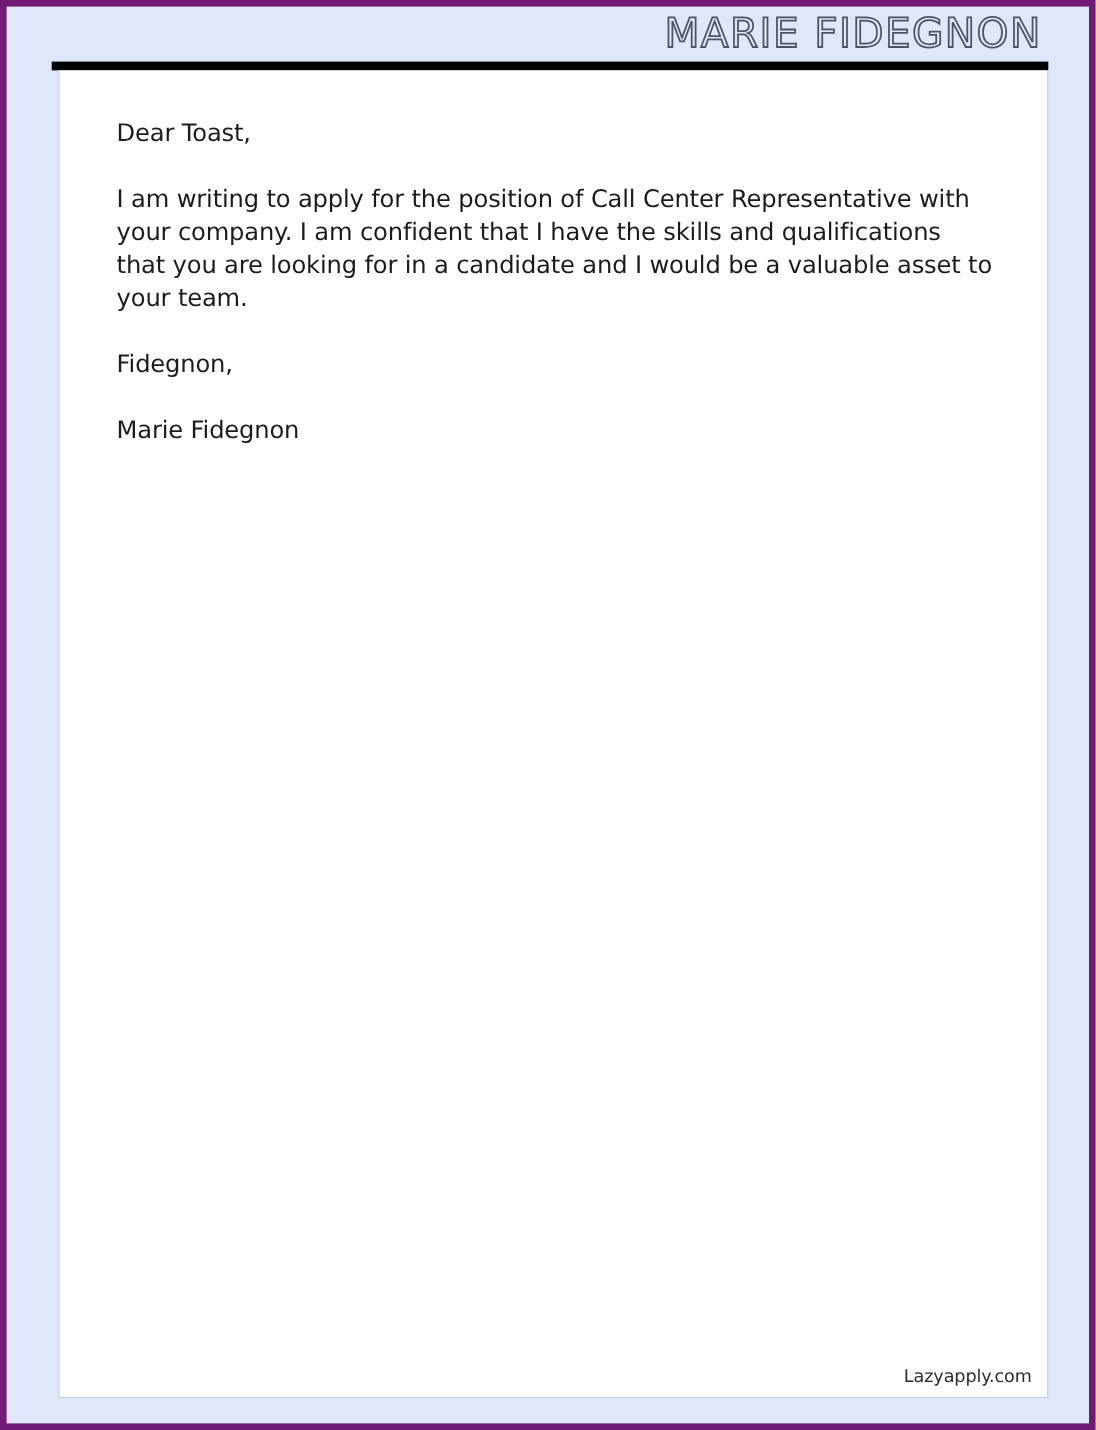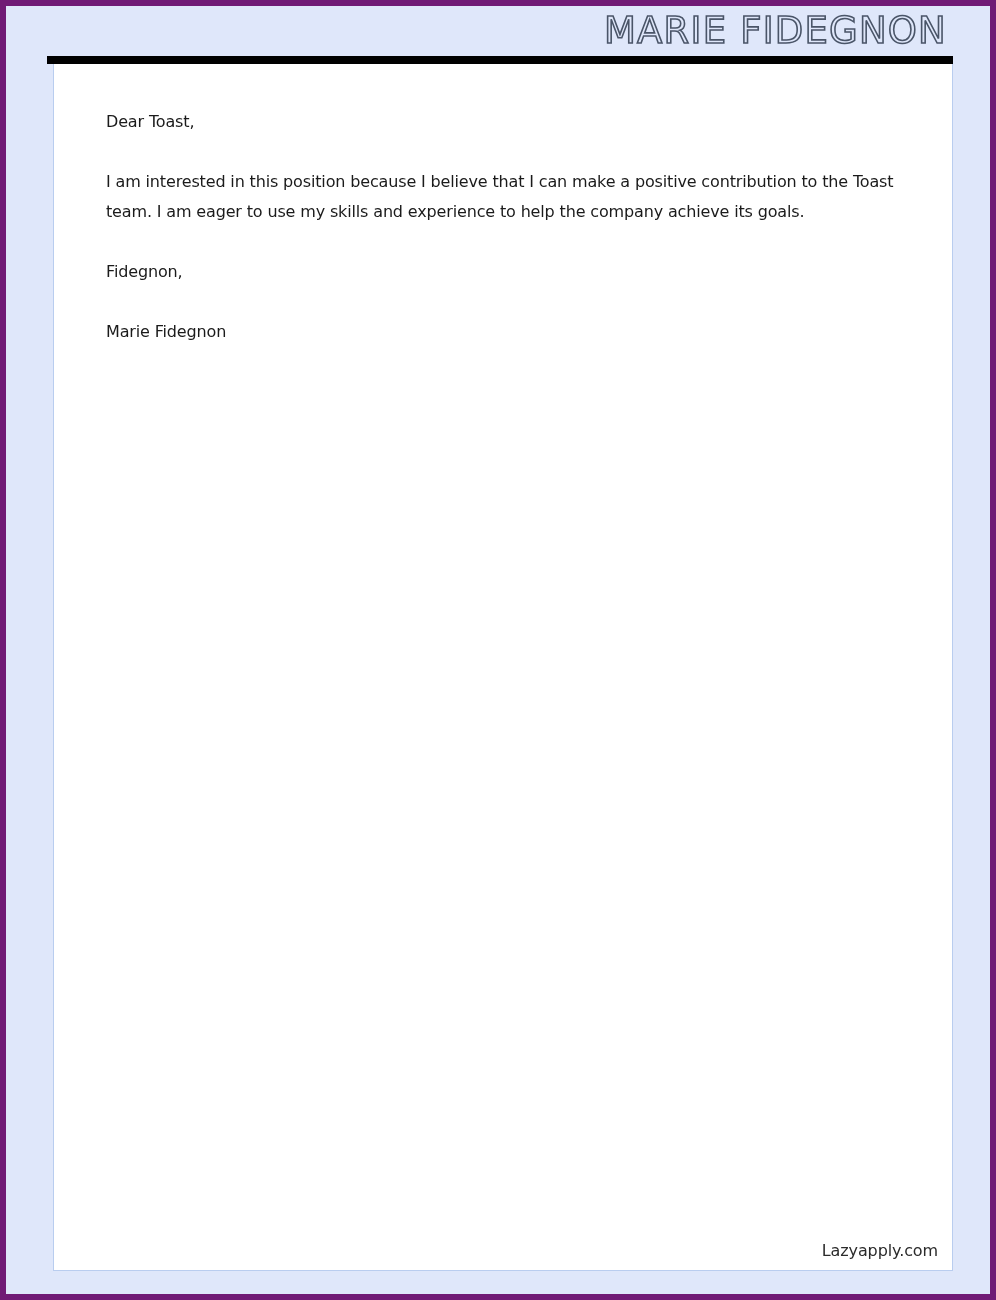--- a/index.html
+++ b/index.html
@@ -86,21 +86,21 @@
 
   .letter-body {
     position: absolute;
     left: 52px;
     top: 43px;
     width: 800px;
   }
 
   .letter-paragraph {
     font-family: "DejaVu Sans", sans-serif;
-    font-size: 16px;
+    font-size: 22px;
     line-height: 30px;
     color: #1b1b1b;
     margin: 0 0 30px 0;
     letter-spacing: -0.15px;
   }
 
   .salutation {
     margin-bottom: 30px;
   }
 
@@ -143,24 +143,24 @@
     </div>
 
     <div class="header-rule"></div>
 
     <div class="document-sheet">
 
       <div class="letter-body">
 
         <p class="letter-paragraph salutation">Dear Toast,</p>
 
+        <p class="letter-paragraph">I am writing to apply for the position of Call Center Representative with your company. I am confident that I have the skills and qualifications that you are looking for in a candidate and I would be a valuable asset to your team.</p>
 
 
 
-        <p class="letter-paragraph">I am interested in this position because I believe that I can make a positive contribution to the Toast team. I am eager to use my skills and experience to help the company achieve its goals.</p>
 
 
         <p class="letter-paragraph closing-line">Fidegnon,</p>
 
         <p class="letter-paragraph signature-name">Marie Fidegnon</p>
 
 
       </div>
 
       <div class="sheet-footer">Lazyapply.com</div>

